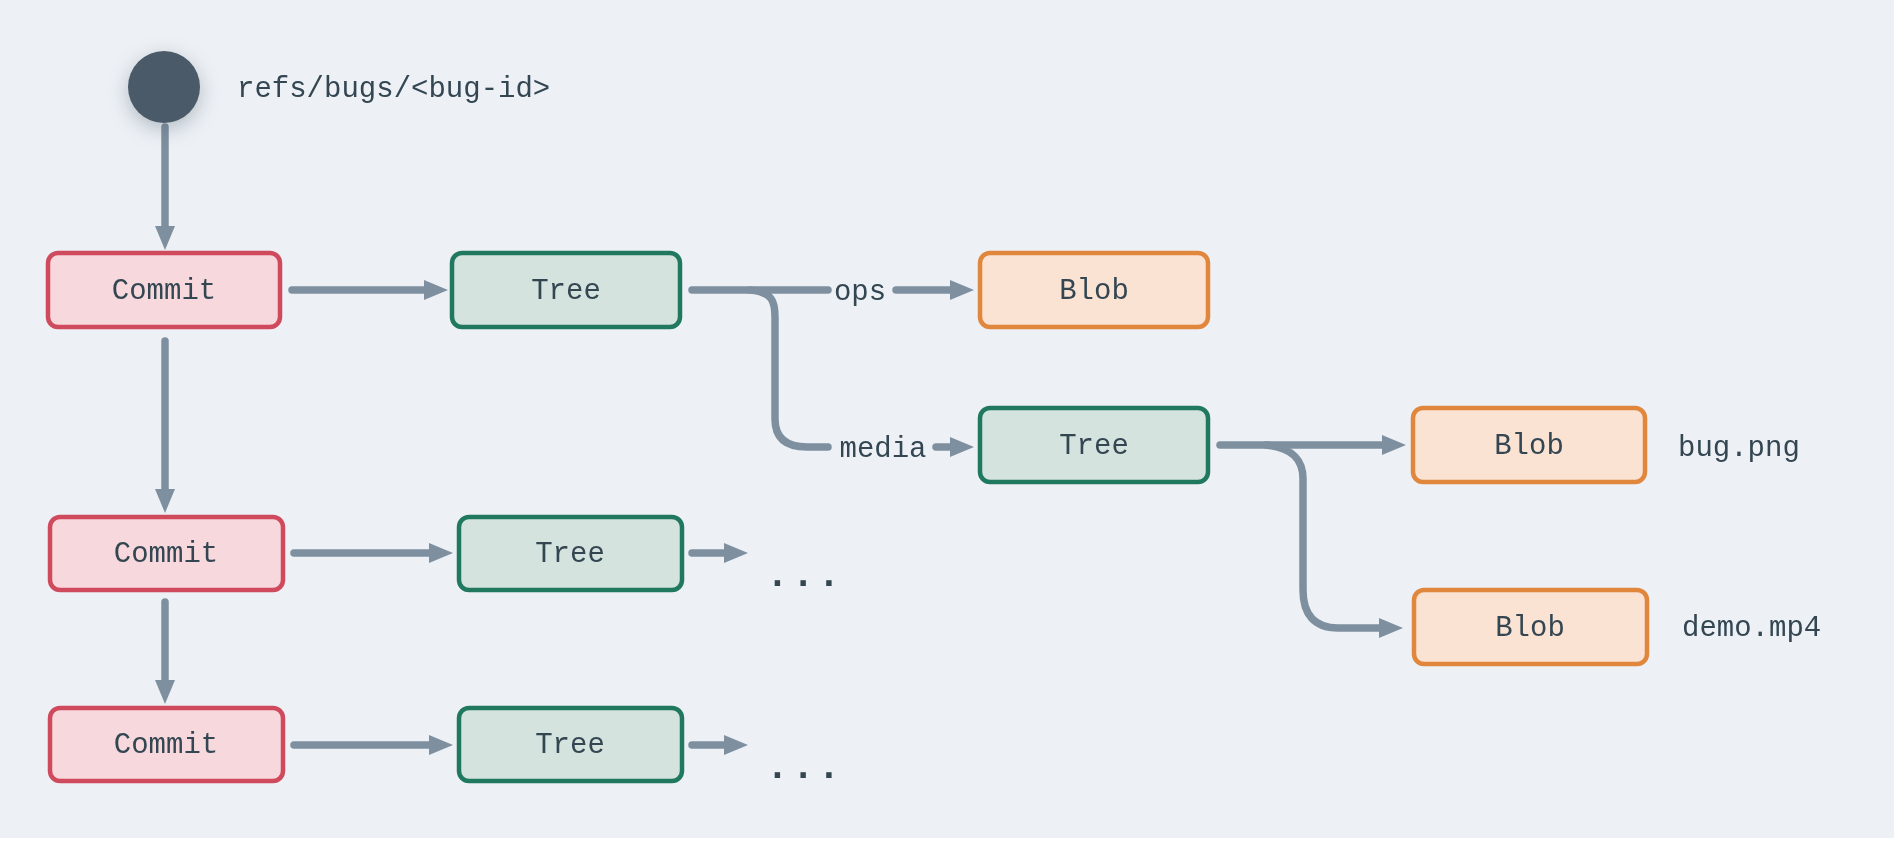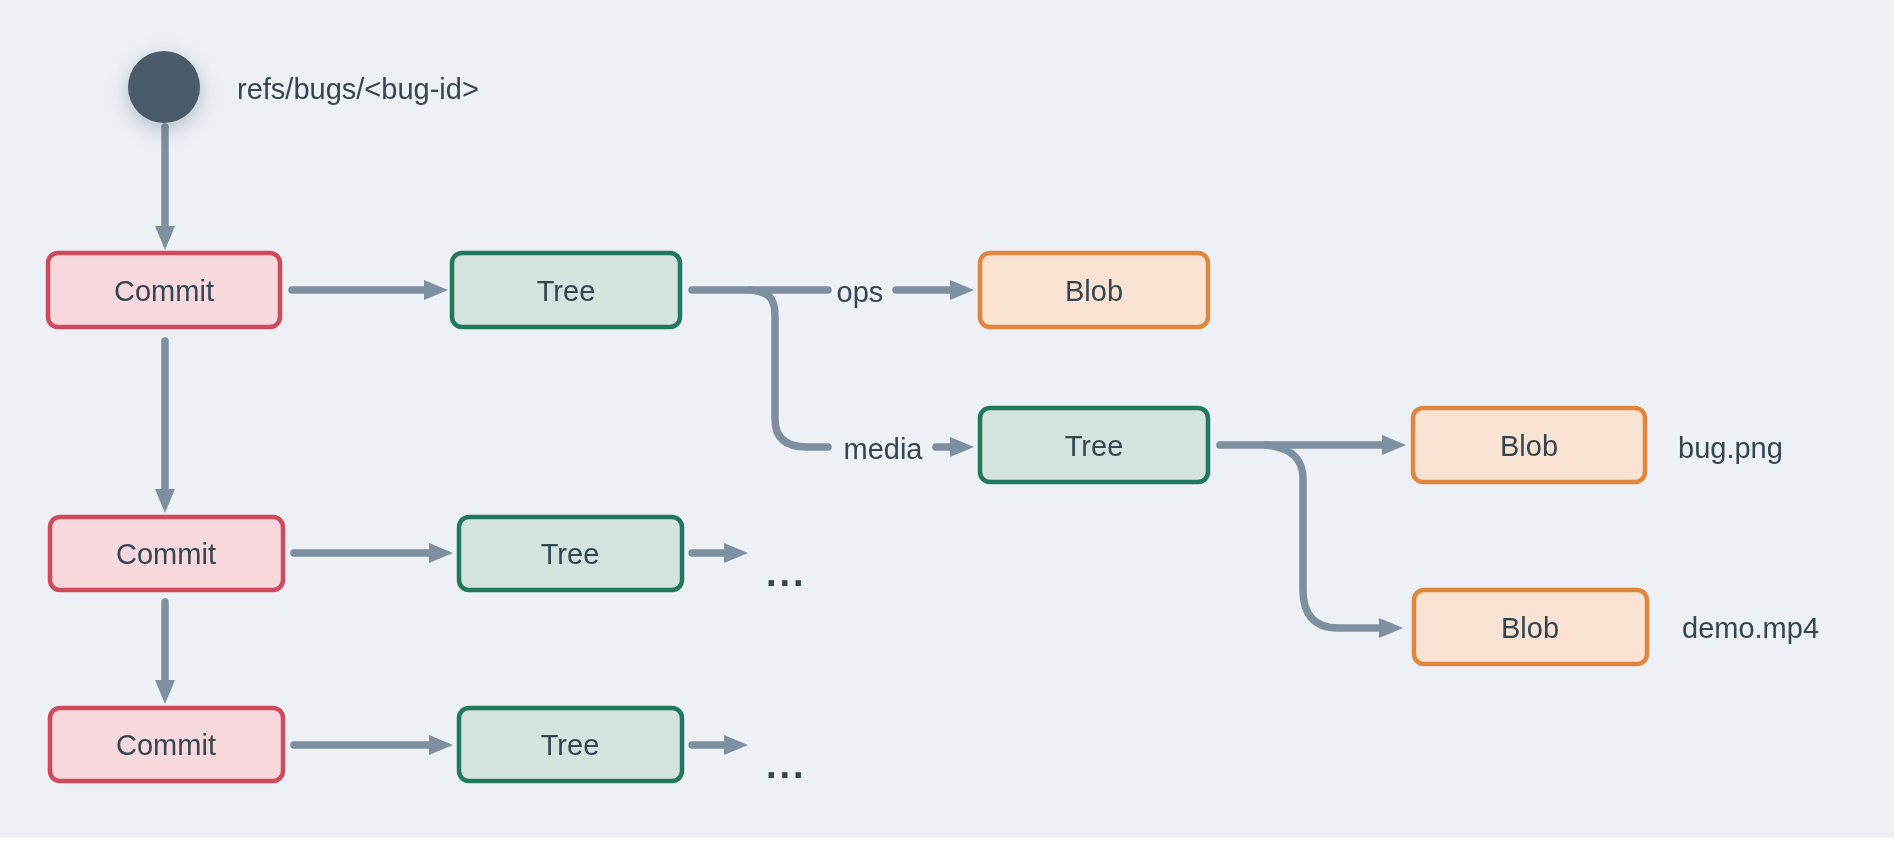--- a/index.html
+++ b/index.html
@@ -14,21 +14,21 @@
     --blob-fill:#fbe3d3;
     --blob-border:#e0873d;
     --strip:#ffffff;
   }
   html,body{margin:0;padding:0;}
   body{background:var(--background);}
   .stage{
     position:relative;
     width:1894px;height:844px;
     background:var(--background);
-    font-family:Liberation Sans, sans-serif;
+    font-family:Liberation Mono, monospace;
     overflow:hidden;
   }
   .stage svg{display:block;width:100%;height:100%;}
   .edge{stroke:var(--arrow);stroke-width:7.5;fill:none;stroke-linecap:round;stroke-linejoin:round;}
   .arrow-fill{fill:var(--arrow);}
   .node-rect{stroke-width:4.5;}
   .commit .node-rect{fill:var(--commit-fill);stroke:var(--commit-border);}
   .tree .node-rect{fill:var(--tree-fill);stroke:var(--tree-border);}
   .blob .node-rect{fill:var(--blob-fill);stroke:var(--blob-border);}
   .node-label{fill:var(--node-text);font-size:29px;text-anchor:middle;dominant-baseline:central;}

